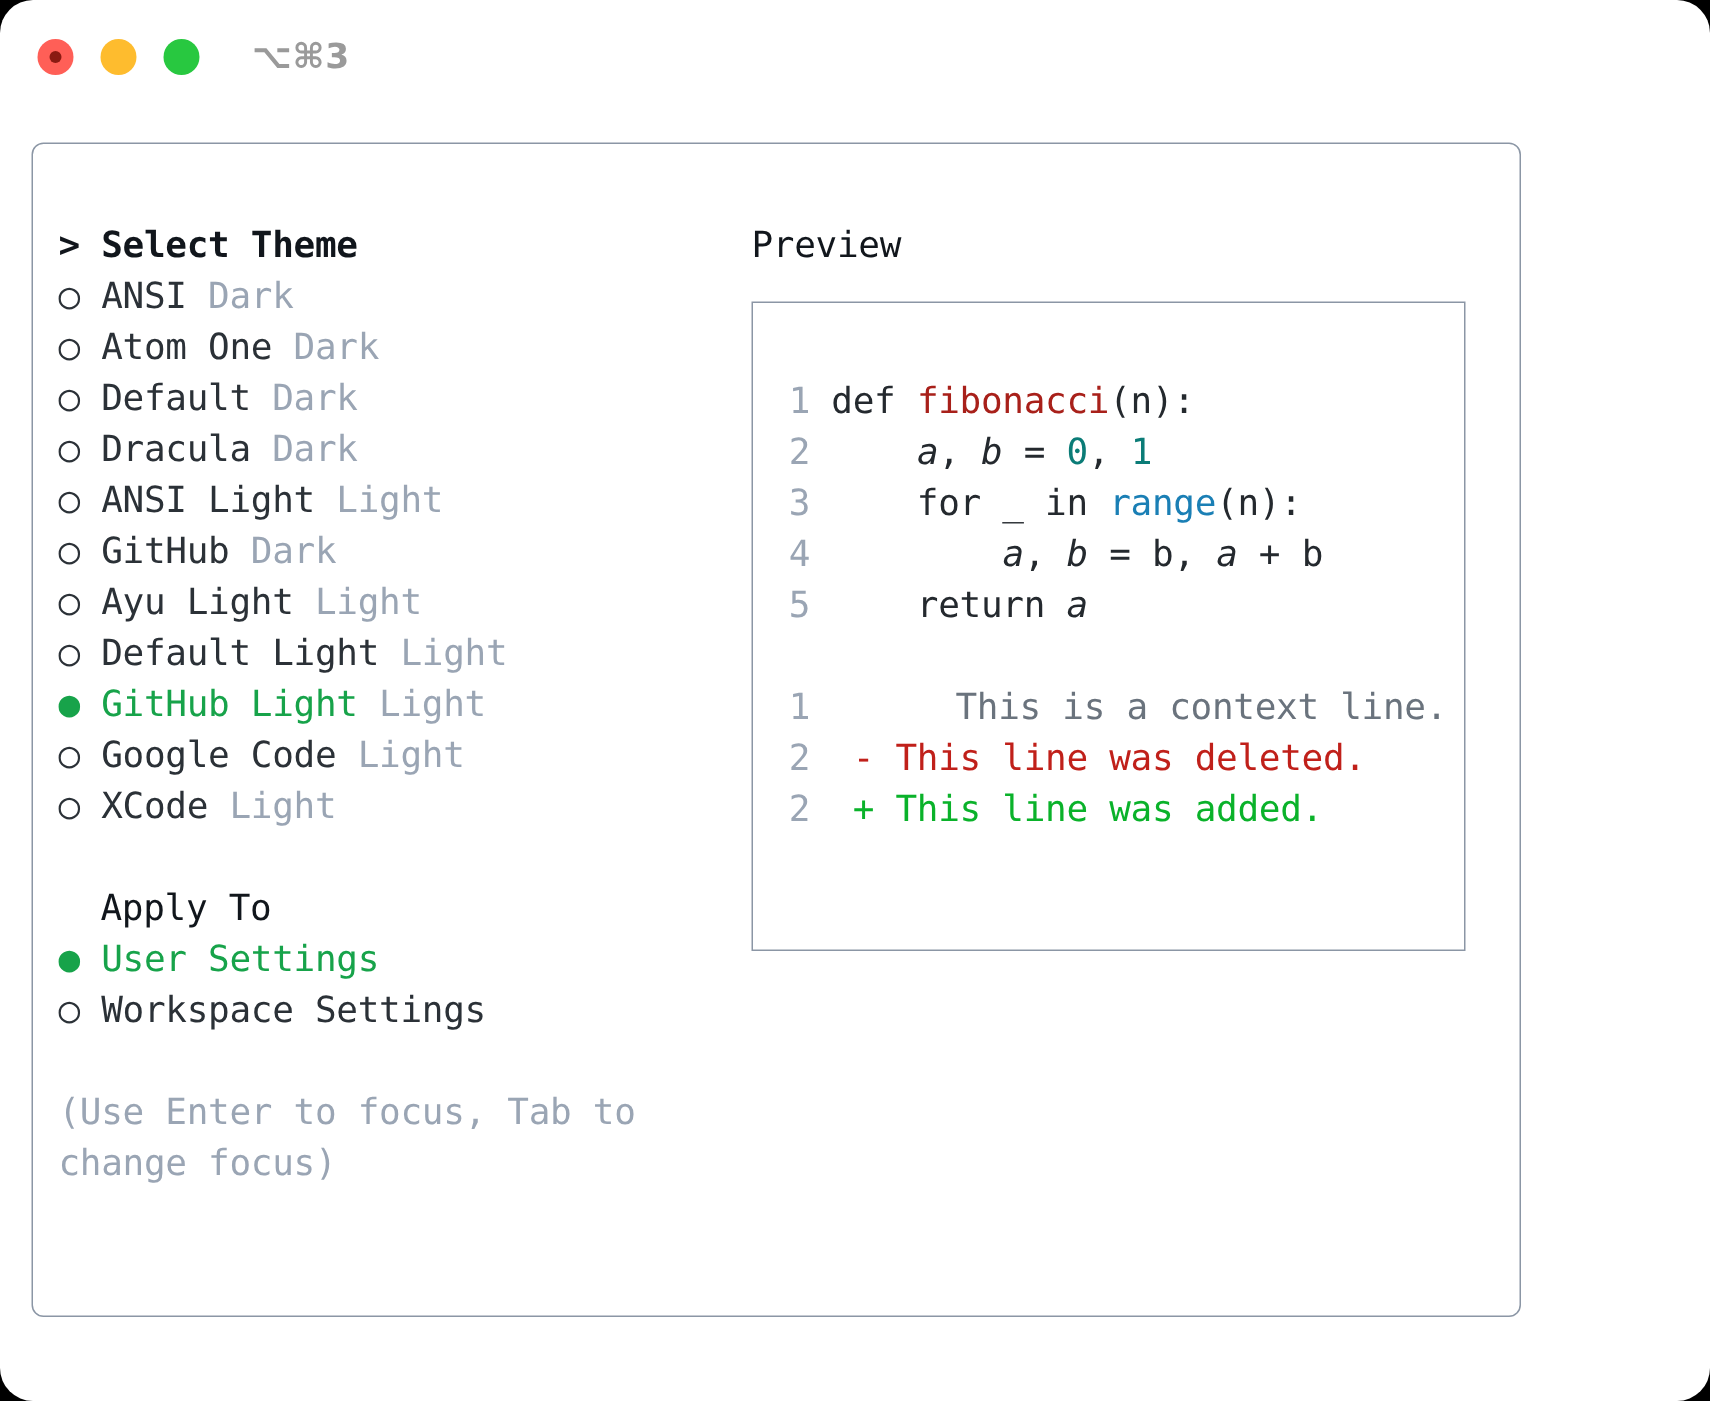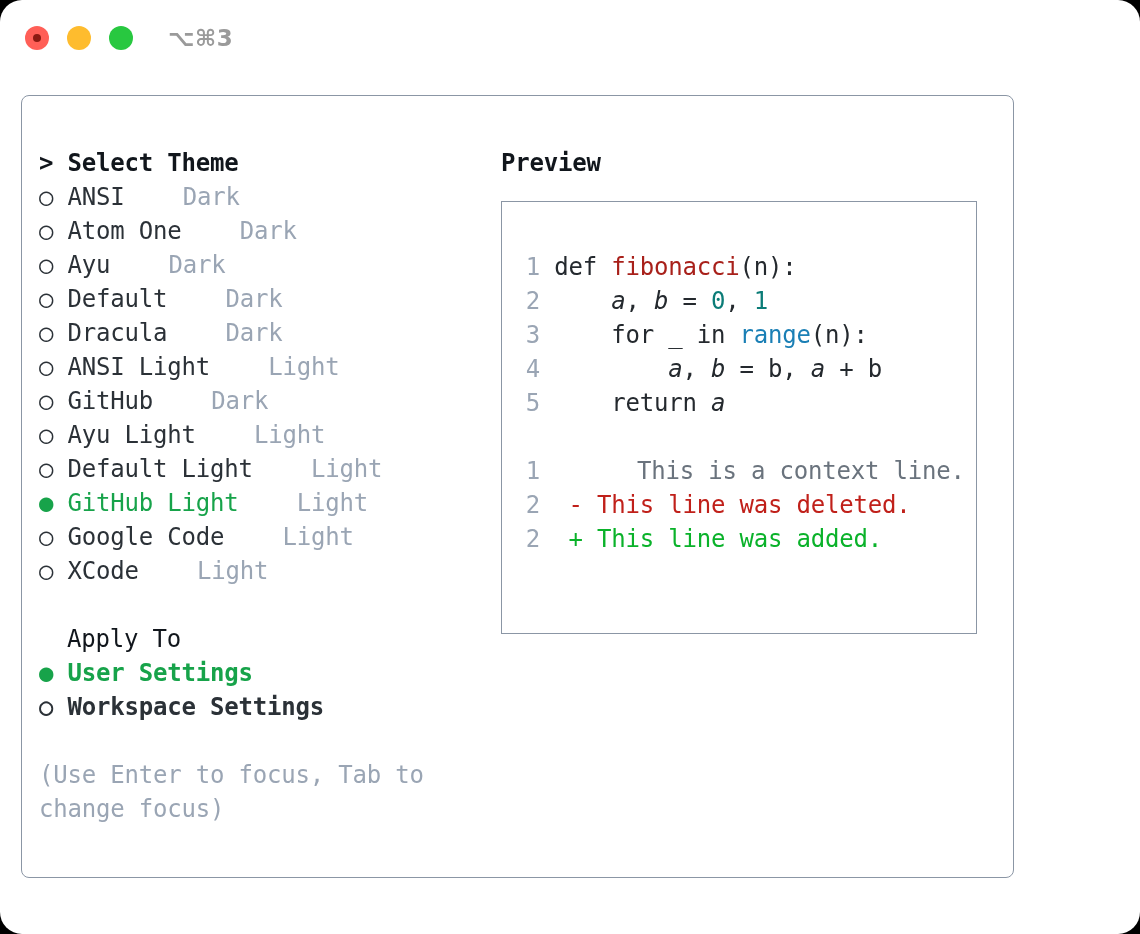--- a/index.html
+++ b/index.html
@@ -124,60 +124,58 @@
   }
   .theme-row .marker {
     color: #2b3137;
   }
   .theme-row.selected .marker,
   .theme-row.selected .name {
     color: #17a34a;
   }
   .theme-row .variant {
     color: #9aa5b4;
-    margin-left: 44px;
   }
 
   .section-gap { height: 34px; }
 
   .group-title {
     font-size: 24px;
     line-height: 34px;
     color: #11161c;
     white-space: pre;
     letter-spacing: -0.2px;
     padding-left: 28px;
   }
 
   .apply-row {
     font-size: 24px;
     line-height: 34px;
     color: #2b3137;
     white-space: pre;
     letter-spacing: -0.2px;
-    font-weight: bold;
   }
   .apply-row.selected .marker,
   .apply-row.selected .name {
     color: #17a34a;
   }
 
   .hint {
     margin-top: 34px;
     font-size: 24px;
     line-height: 34px;
     color: #9aa5b4;
     width: 410px;
     letter-spacing: -0.2px;
   }
 
   
   .preview-title {
     font-size: 24px;
-    font-weight: 700;
+    font-weight: 400;
     color: #11161c;
     line-height: 34px;
     letter-spacing: -0.2px;
   }
 
   .preview-box {
     margin-top: 21px;
     width: 476px;
     height: 433px;
     border: 1.8px solid #8b96a5;
@@ -229,21 +227,20 @@
   </div>
 
   <div class="panel">
     <div class="columns">
 
       <div class="col-left">
         <div class="list-header">&gt; Select Theme</div>
         <div id="theme-list">
             <div class="theme-row"><span class="marker">○</span><span class="name"> ANSI</span><span class="variant"> Dark</span></div>
             <div class="theme-row"><span class="marker">○</span><span class="name"> Atom One</span><span class="variant"> Dark</span></div>
-            <div class="theme-row"><span class="marker">○</span><span class="name"> Ayu</span><span class="variant"> Dark</span></div>
             <div class="theme-row"><span class="marker">○</span><span class="name"> Default</span><span class="variant"> Dark</span></div>
             <div class="theme-row"><span class="marker">○</span><span class="name"> Dracula</span><span class="variant"> Dark</span></div>
             <div class="theme-row"><span class="marker">○</span><span class="name"> ANSI Light</span><span class="variant"> Light</span></div>
             <div class="theme-row"><span class="marker">○</span><span class="name"> GitHub</span><span class="variant"> Dark</span></div>
             <div class="theme-row"><span class="marker">○</span><span class="name"> Ayu Light</span><span class="variant"> Light</span></div>
             <div class="theme-row"><span class="marker">○</span><span class="name"> Default Light</span><span class="variant"> Light</span></div>
             <div class="theme-row selected"><span class="marker">●</span><span class="name"> GitHub Light</span><span class="variant"> Light</span></div>
             <div class="theme-row"><span class="marker">○</span><span class="name"> Google Code</span><span class="variant"> Light</span></div>
             <div class="theme-row"><span class="marker">○</span><span class="name"> XCode</span><span class="variant"> Light</span></div>
           </div>

